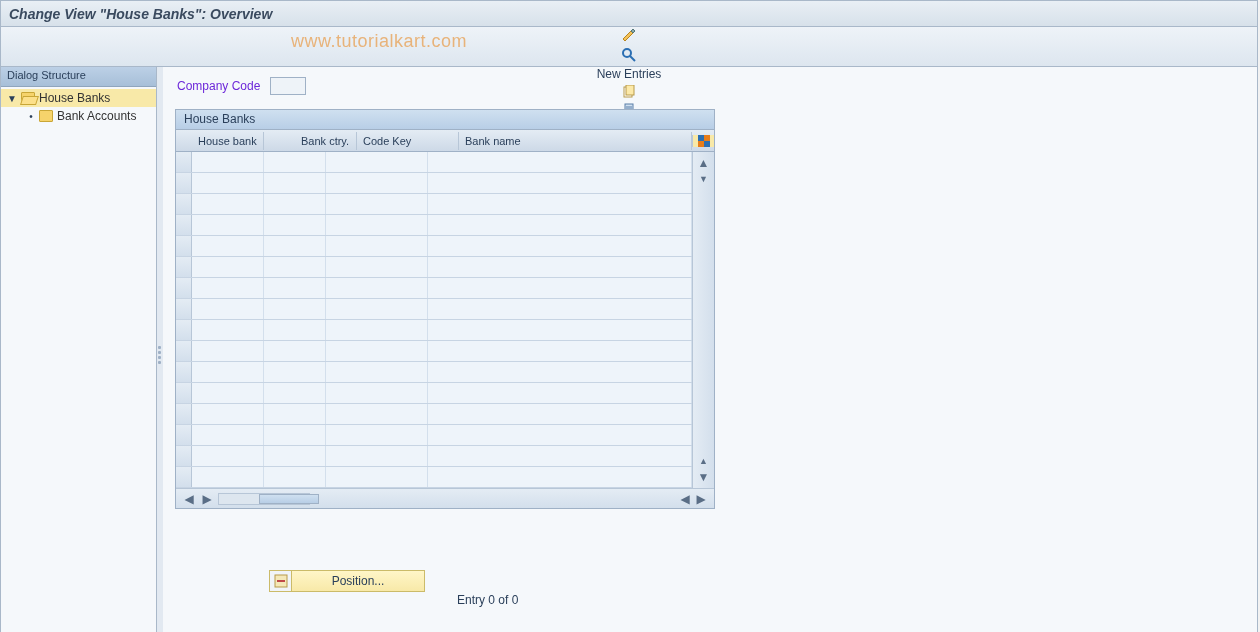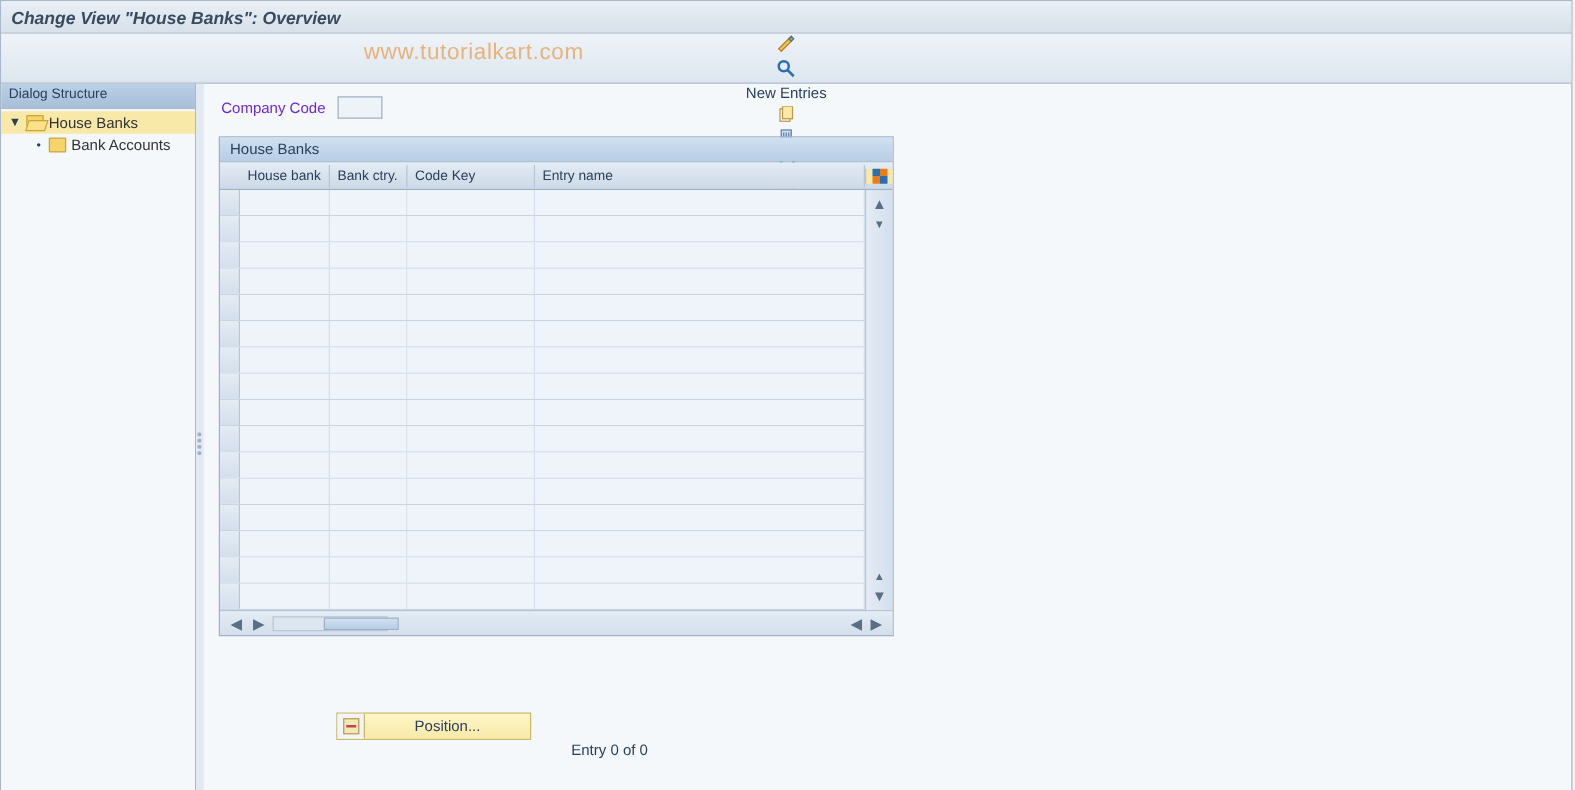--- a/index.html
+++ b/index.html
@@ -27,21 +27,21 @@
   .splitter .dots span { width:3px; height:3px; background:#9fb1c6; border-radius:1px;}
   .main { flex:1; padding:6px 8px; position:relative;}
   .field-row { display:flex; align-items:center; gap:10px; margin:4px 0 14px 6px;}
   .field-label { color:#6d28d9; }
   .field-input { width:36px; height:18px; border:1px solid #9fb1c6; background:#eef3f8; }
   .table-wrap { width:540px; border:1px solid #9fb1c6; margin-left:4px; }
   .table-title { height:20px; background:linear-gradient(#cfe0f0,#b8cee6); border-bottom:1px solid #9fb1c6; padding:2px 8px; color:#2a3f5a;}
   .table-head { display:flex; height:22px; background:linear-gradient(#e4ecf4,#cdd9e7); border-bottom:1px solid #9fb1c6;align-items:center;}
   .sel-col { width:16px; border-right:1px solid #b7c6d7; background:linear-gradient(#e4ecf4,#cdd9e7);}
   .th { border-right:1px solid #b7c6d7; padding:3px 6px; color:#2a3f5a; font-size:11px;}
-  .th1{width:72px;} .th2{width:62px;} .th3{width:102px;} .th4{flex:1;}
+  .th1{width:72px;} .th2{width:62px;margin-left:31px;} .th3{width:102px;} .th4{flex:1;}
   .cfg-col { width:22px; background:#f8e9a8; border-left:1px solid #b7c6d7; display:flex; align-items:center; justify-content:center; cursor:pointer;}
   .cfg-ic { width:12px; height:12px; background:repeating-conic-gradient(#e77d1a 0 25%, #2b6fb3 0 50%);} 
   .table-body-wrap { display:flex; }
   .table-body { flex:1; }
   .tr { display:flex; height:21px; border-bottom:1px solid #c7d4e3;}
   .tr .sel { width:16px; background:linear-gradient(#e4ecf4,#d3dfec); border-right:1px solid #b7c6d7; cursor:pointer;}
   .tr .td { border-right:1px solid #d3dfec; background:#eef4fa;}
   .td1{width:72px;} .td2{width:62px;} .td3{width:102px;} .td4{flex:1;}
   .vscroll { width:22px; background:linear-gradient(90deg,#e4ecf4,#d3dfec); border-left:1px solid #b7c6d7; display:flex; flex-direction:column; align-items:center; justify-content:space-between; padding:4px 0;}
   .vscroll .arrow { width:14px; height:14px; display:flex; align-items:center; justify-content:center; color:#5a6e86; cursor:pointer;}
@@ -166,21 +166,21 @@
         <input class="field-input" value="" style="">
       </div>
 
       <div class="table-wrap">
         <div class="table-title">House Banks</div>
         <div class="table-head">
           <div class="sel-col"></div>
           <div class="th th1">House bank</div>
           <div class="th th2">Bank ctry.</div>
           <div class="th th3">Code Key</div>
-          <div class="th th4">Entry name</div>
+          <div class="th th4">Bank name</div>
           <div class="cfg-col">
               <div class="cfg-ic"></div>
             </div>
         </div>
         <div class="table-body-wrap">
           <div class="table-body" id="tbody">
               <div class="tr">
                 <div class="sel"></div>
                 <div class="td td1"></div>
                 <div class="td td2"></div>

